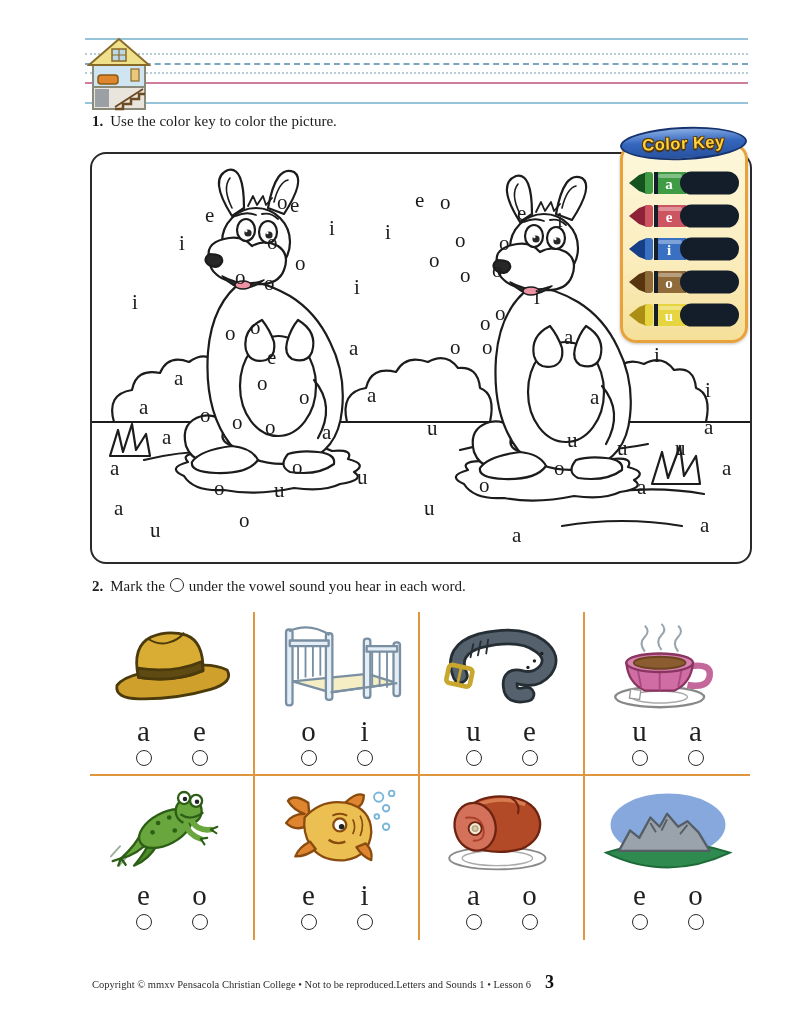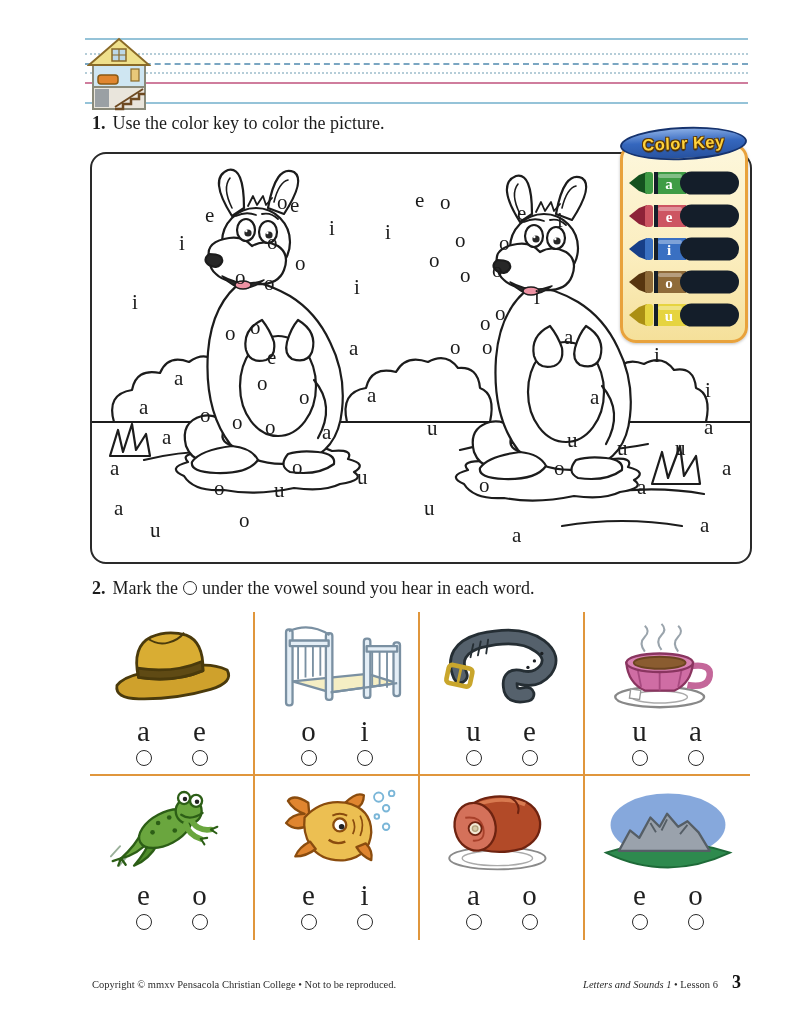--- a/index.html
+++ b/index.html
@@ -9,21 +9,21 @@
   
   .hw{position:absolute;left:85px;top:36px;width:663px;height:72px;}
   .hw .ln{position:absolute;left:0;right:0;height:0;}
   .ln-solid-blue{border-top:2px solid #95c3d8;}
   .ln-dotted{border-top:2px dotted #b5cdd8;}
   .ln-dashed{border-top:2px dashed #7aa6c2;}
   .ln-pink{border-top:2px solid #cf7d9d;}
   .house{position:absolute;left:87px;top:37px;width:64px;height:74px;z-index:2;}
 
   
-  .heading{position:absolute;left:92px;font-size:18px;line-height:1.25;color:#1b1b1b;}
+  .heading{position:absolute;left:92px;font-size:15px;line-height:1.25;color:#1b1b1b;}
   .heading .num{font-weight:bold;margin-right:7px;}
   #s1-heading{top:112px;}
   #s2-heading{top:577px;}
   .circle-glyph{display:inline-block;width:12px;height:12px;border:1.6px solid #2a2a2a;
                 border-radius:50%;margin:0 5px;vertical-align:-1px;}
 
   
   #picture{position:absolute;left:90px;top:152px;width:658px;height:408px;
            border:2.5px solid #2a2a2a;border-radius:16px;overflow:hidden;background:#fff;}
   #picture svg{display:block;width:100%;height:100%;}
@@ -56,22 +56,22 @@
   .cell:nth-child(n+5){border-bottom:none;}
   .img-wrap{height:94px;display:flex;align-items:center;justify-content:center;margin-top:2px;}
   .img-wrap svg{display:block;}
   .opt-row{display:flex;gap:12px;margin-top:4px;}
   .opt{display:flex;flex-direction:column;align-items:center;width:44px;}
   .opt-letter{font-size:29px;line-height:1;color:#1f1f1f;}
   .opt-circle{width:14px;height:14px;border:1.7px solid #2a2a2a;border-radius:50%;margin-top:4px;background:#fff;}
 
   
   #footer{position:absolute;left:92px;right:50px;top:972px;display:flex;
-          justify-content:space-between;align-items:baseline;font-size:10.5px;color:#2b2b2b;}
-  #footer .book{font-style:italic;}
+          align-items:baseline;font-size:10.5px;color:#2b2b2b;}
+  #footer .book{}
   #footer .pagenum{font-weight:bold;font-size:18px;margin-left:14px;color:#111;}
 </style>
 </head>
 <body>
 
 <div id="page">
 
   <div class="hw">
     <div class="ln ln-solid-blue" style="top:2px"></div>
     <div class="ln ln-dotted" style="top:17px"></div>

